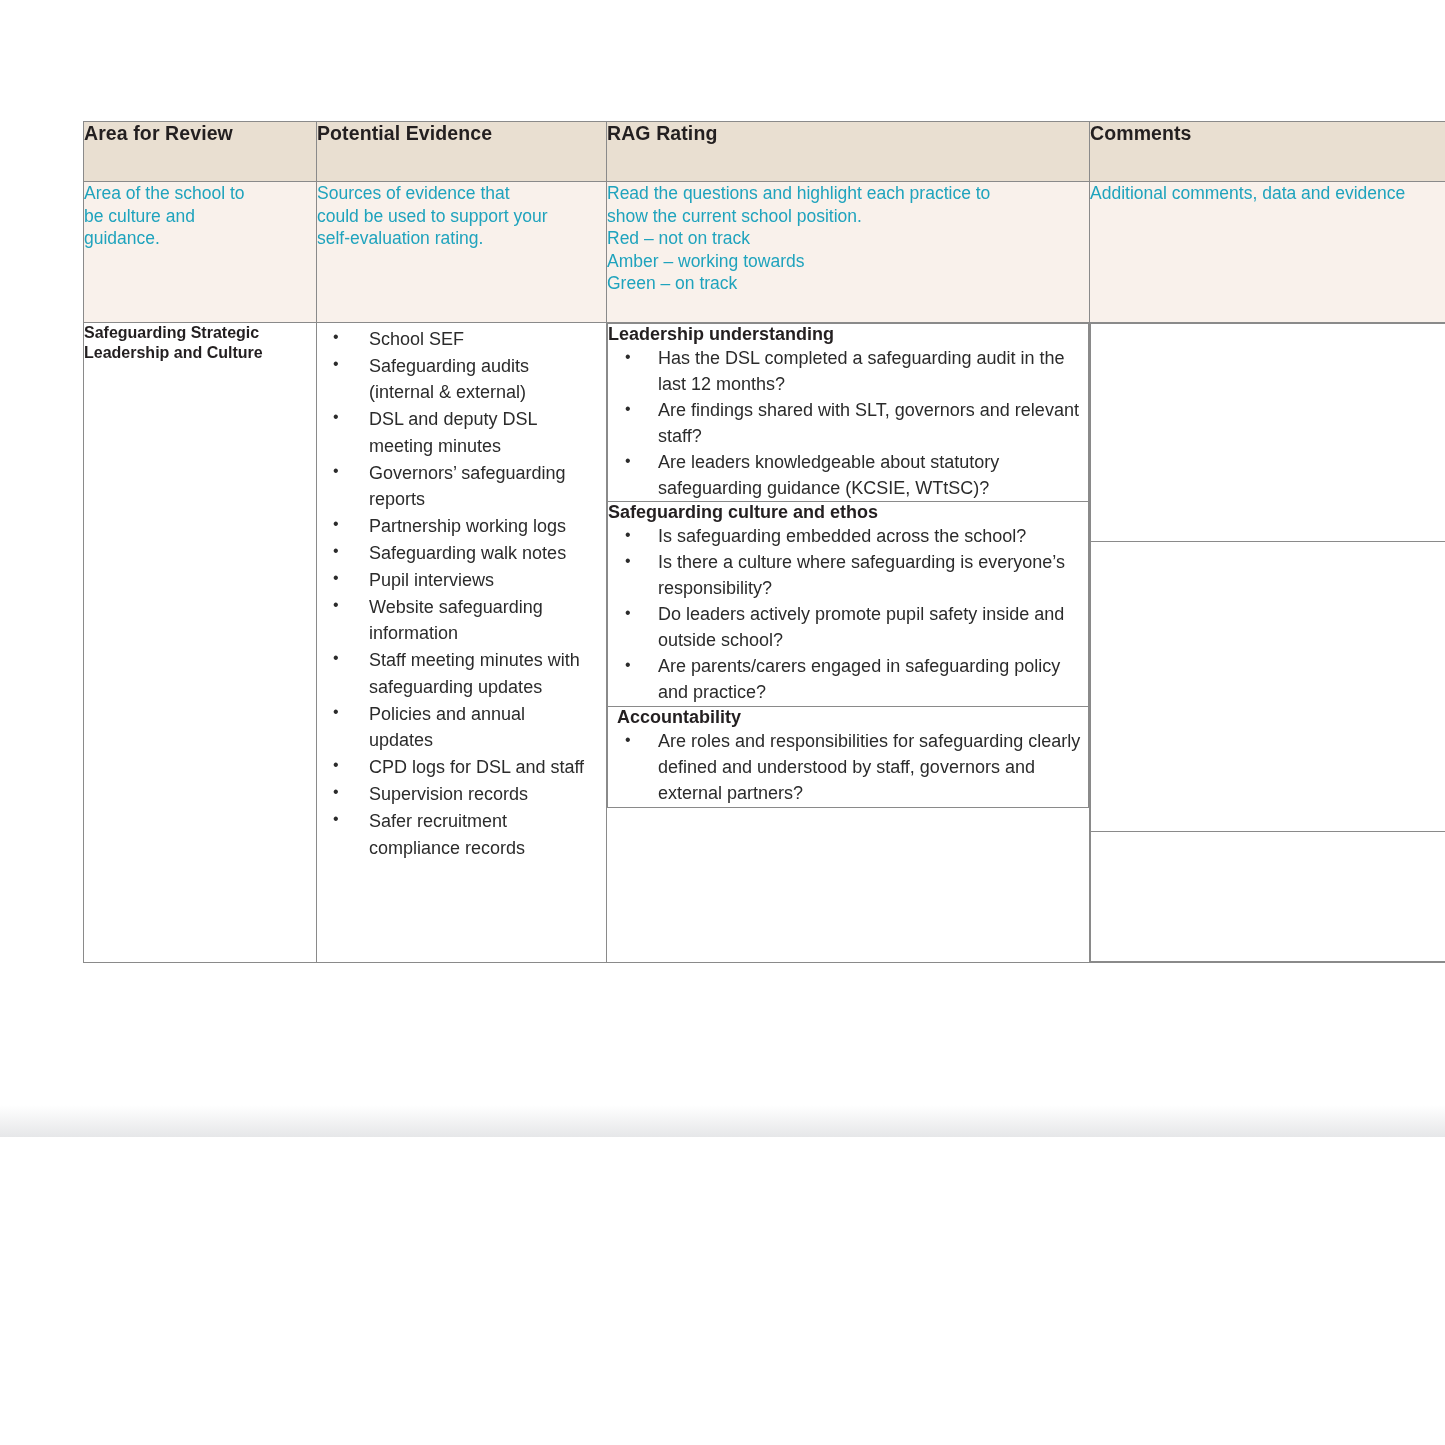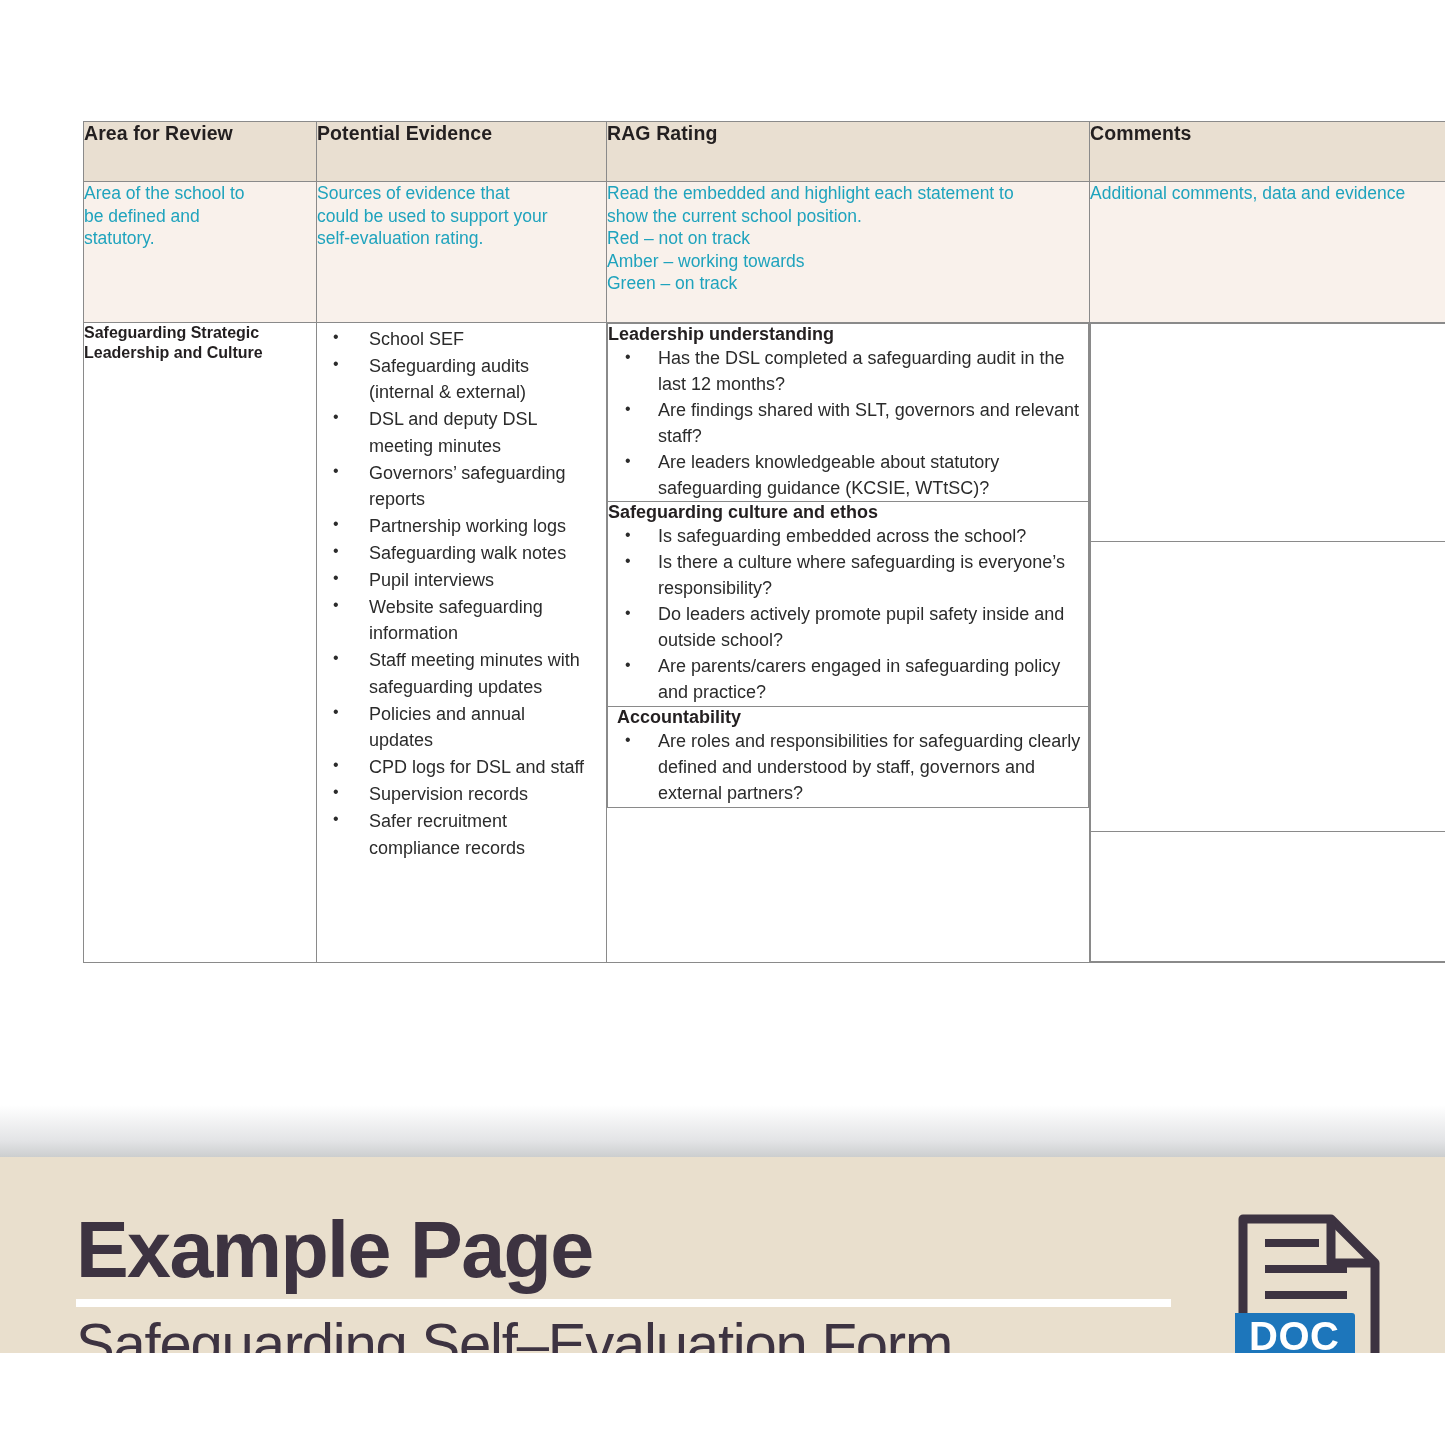--- a/index.html
+++ b/index.html
@@ -7,21 +7,21 @@
     margin: 0; padding: 0;
     width: 1445px; height: 1445px;
     background: #ffffff;
     font-family: "Liberation Sans", sans-serif;
     overflow: hidden;
   }
 
   #page {
     position: relative;
     width: 1445px;
-    height: 1353px;
+    height: 1137px;
     background: #ffffff;
     overflow: hidden;
   }
 
   
   #doc-table {
     position: absolute;
     left: 83px;
     top: 121px;
     width: 1420px;          
@@ -252,34 +252,34 @@
         </th>
         <th class="hdr-cell">
           <span class="hdr-text">Comments</span>
         </th>
       </tr>
 
       <tr>
         <td class="instr-cell">
           <div class="instr-text">
             <span class="ln">Area of the school to</span>
-            <span class="ln">be defined and</span>
-            <span class="ln">statutory.</span>
+            <span class="ln">be culture and</span>
+            <span class="ln">guidance.</span>
           </div>
         </td>
         <td class="instr-cell">
           <div class="instr-text">
             <span class="ln">Sources of evidence that</span>
             <span class="ln">could be used to support your</span>
             <span class="ln">self-evaluation rating.</span>
           </div>
         </td>
         <td class="instr-cell">
           <div class="instr-text">
-            <span class="ln">Read the embedded and highlight each statement to</span>
+            <span class="ln">Read the questions and highlight each practice to</span>
             <span class="ln">show the current school position.</span>
             <span class="ln">Red – not on track</span>
             <span class="ln">Amber – working towards</span>
             <span class="ln">Green – on track</span>
           </div>
         </td>
         <td class="instr-cell">
           <div class="instr-text" style="white-space:nowrap;">
             <span class="ln">Additional comments, data and evidence</span>
           </div>

